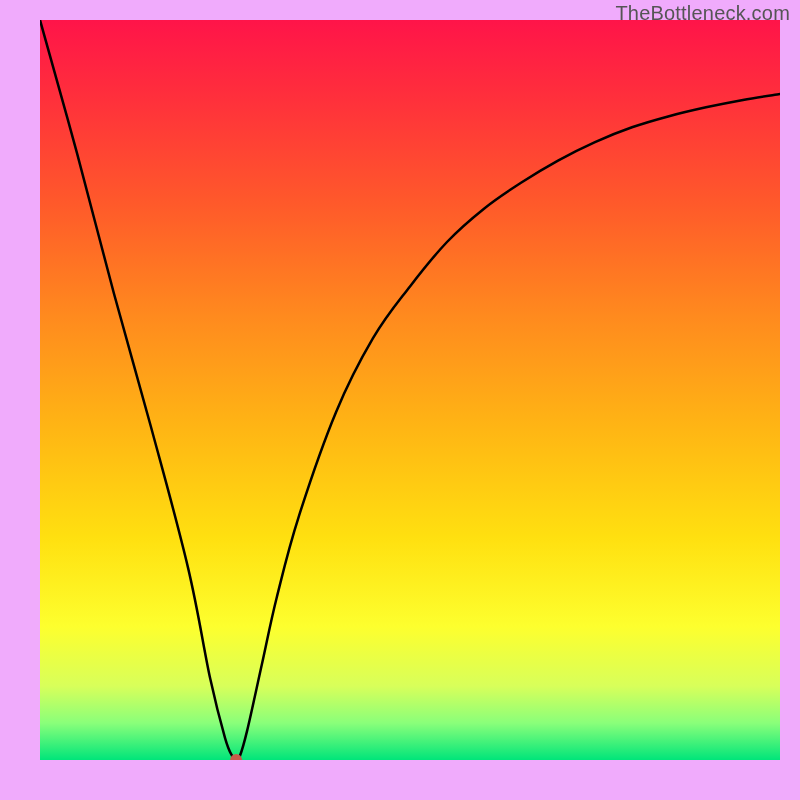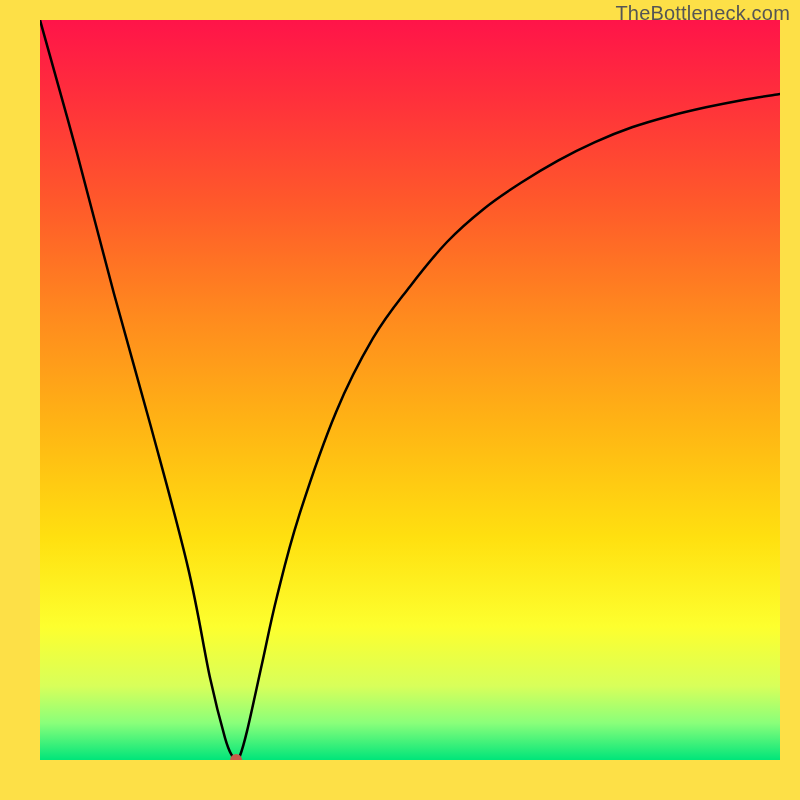--- a/index.html
+++ b/index.html
@@ -8,21 +8,21 @@
     width: 800px;
     height: 800px;
     overflow: hidden;
     background: #000;
     font-family: Arial, Helvetica, sans-serif;
   }
   .frame {
     position: relative;
     width: 800px;
     height: 800px;
-    background: #fde047;
+    background: #f0abfc;
   }
   .plot-area {
     position: absolute;
     left: 40px;
     top: 20px;
     width: 740px;
     height: 740px;
     
   }
   .watermark {

